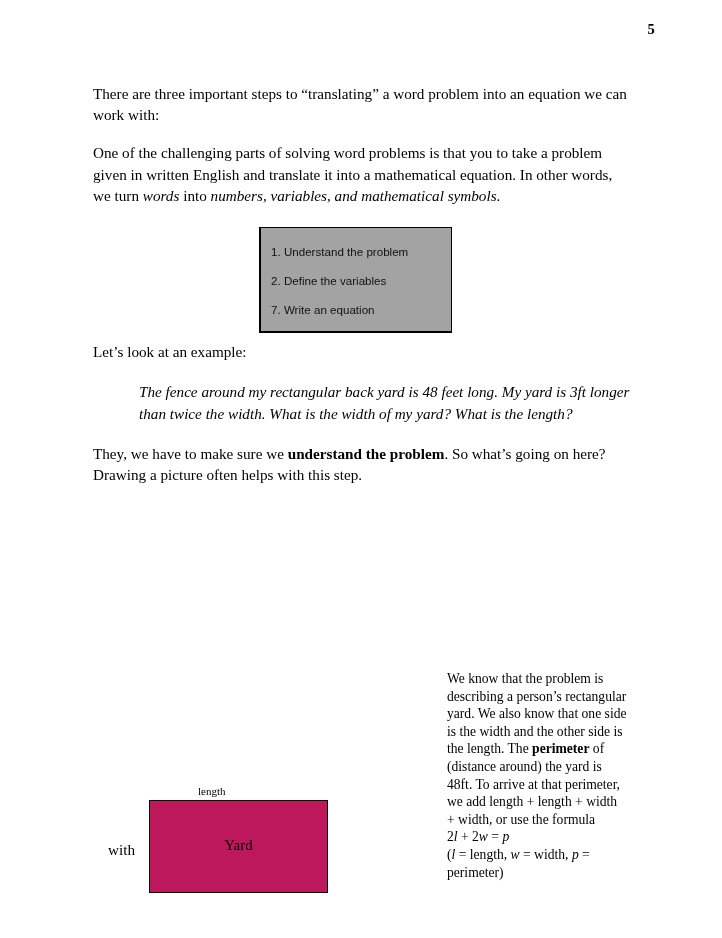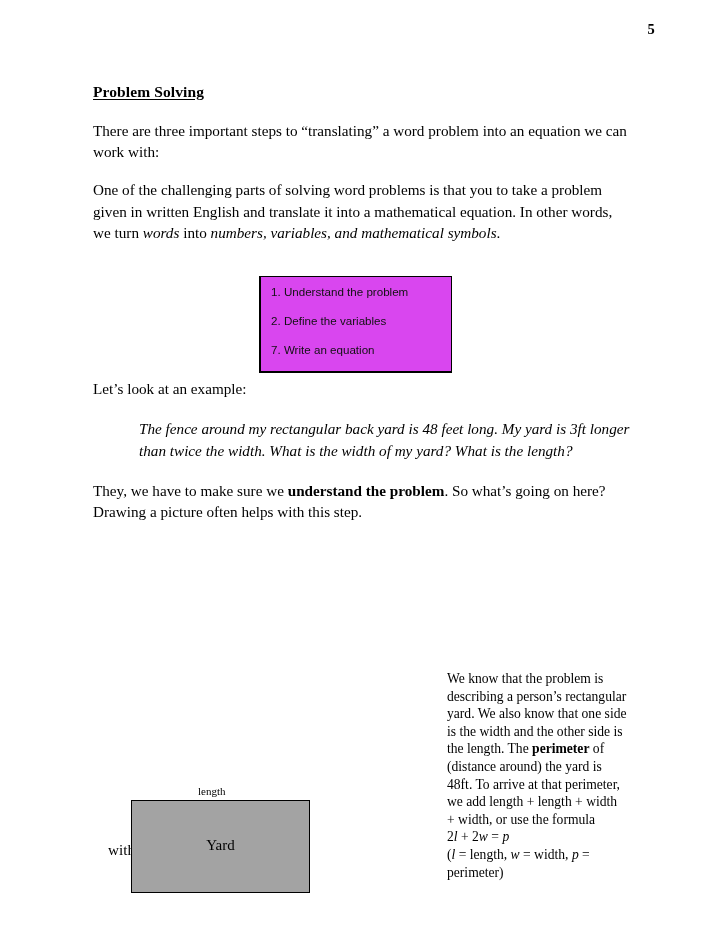--- a/index.html
+++ b/index.html
@@ -75,29 +75,29 @@
 
   
   .steps-box-wrap {
     position: relative;
     margin: 0 0 14px 0;
     height: 102px;
   }
   .steps-box {
     position: absolute;
     left: 166px;
-    top: 14px;
+    top: 2px;
     width: 180px;
     height: 86px;
     border-top: 1px solid #000;
     border-right: 1px solid #000;
     border-left: 2.5px solid #000;
     border-bottom: 2.5px solid #000;
-    background: #d946ef;
-    padding: 8px 0 0 10px;
+    background: #a3a3a3;
+    padding: 17px 0 0 10px;
     box-sizing: content-box;
   }
   .step-line {
     font-family: "Liberation Sans", "DejaVu Sans", sans-serif;
     font-size: 11.6px;
     line-height: 13px;
     color: #111111;
     margin-bottom: 16px;
     white-space: nowrap;
   }
@@ -130,26 +130,26 @@
   .label-width {
     position: absolute;
     left: 0px;
     top: 121px;
     font-size: 15.2px;
     line-height: 18px;
     white-space: nowrap;
   }
   .yard-rect {
     position: absolute;
-    left: 23px;
+    left: 41px;
     top: 80px;
     width: 177px;
     height: 91px;
     border: 1.4px solid #000;
-    background: #a3a3a3;
+    background: #be185d;
     text-decoration: underline;
   }
   .yard-rect-label {
     position: absolute;
     left: 0;
     right: 0;
     top: 36px;
     text-align: center;
     font-size: 15px;
   }
@@ -170,21 +170,20 @@
 </style>
 </head>
 <body>
 
 <div class="page">
 
   <div class="page-number">5</div>
 
   <div class="content">
 
-    <h1 class="section-heading">Problem Solving</h1>
 
 
     <p class="para tight">There are three important steps to “translating” a word problem into an equation we can work with:</p>
 
     <p class="para"><span>One of the challenging parts of solving word problems is that you to take a problem given in written English and translate it into a mathematical equation.  In other words, we turn </span><i>words</i><span> into </span><i>numbers, variables, and mathematical symbols</i><span>.</span></p>
 
     <div class="steps-box-wrap">
       <div class="steps-box">
         <div class="step-line">1. Understand the problem</div>
         <div class="step-line">2. Define the variables</div>

